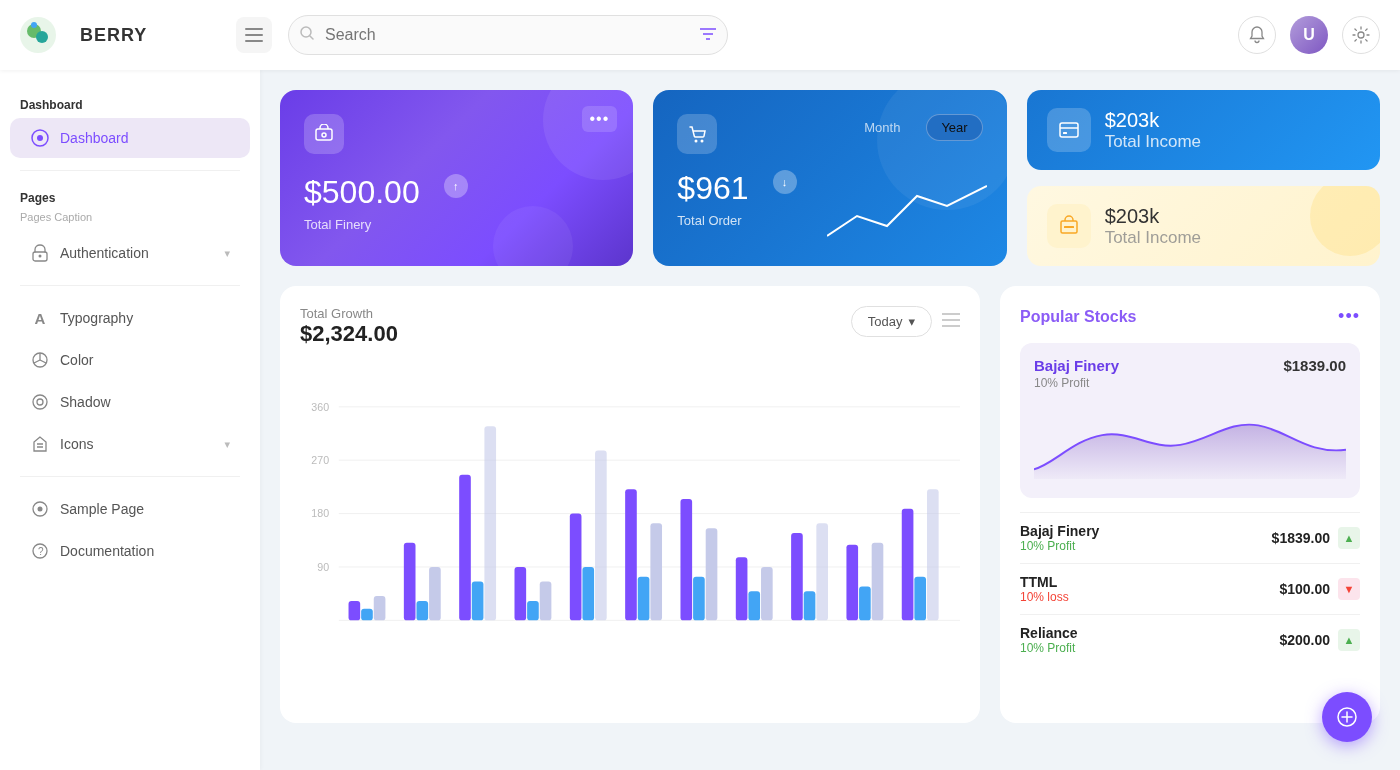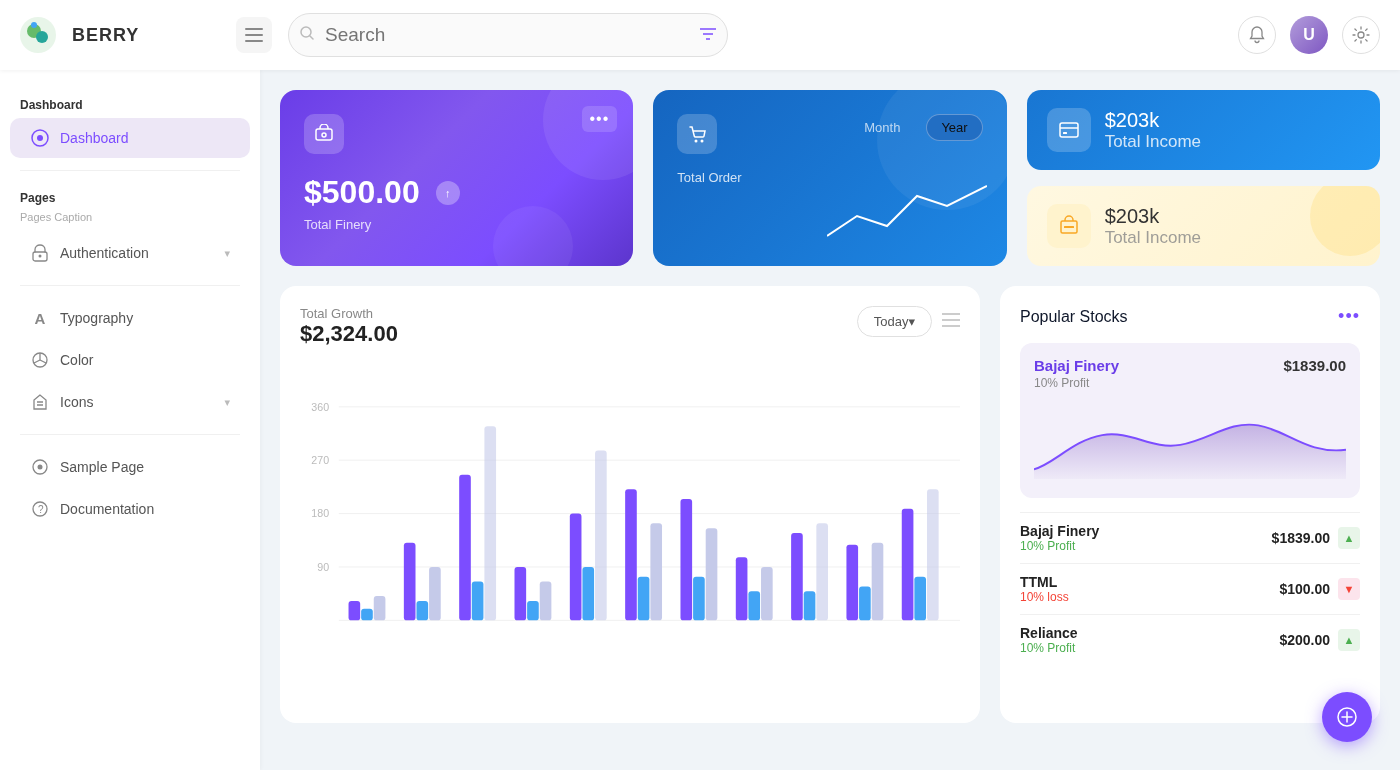--- a/index.html
+++ b/index.html
@@ -1,25 +1,25 @@
 <!DOCTYPE html>
 <html><head>
   <meta charset="utf-8">
   <style>
     * { box-sizing: border-box; margin: 0; padding: 0; }
     body { font-family: 'Segoe UI', Arial, sans-serif; background: #f0f4f8; display: flex; flex-direction: column; height: 770px; overflow: hidden; }
 
     
     .topbar { height: 70px; background: #fff; display: flex; align-items: center; padding: 0 20px; gap: 16px; box-shadow: 0 1px 4px rgba(0,0,0,0.06); z-index: 10; }
-    .logo { display: flex; align-items: center; gap: 16px; min-width: 200px; }
+    .logo { display: flex; align-items: center; gap: 24px; min-width: 200px; }
     .logo-icon { width: 36px; height: 36px; }
     .logo-text { font-size: 18px; font-weight: 700; color: #333; letter-spacing: 1px; }
     .menu-btn { width: 36px; height: 36px; border-radius: 8px; background: #f5f5f5; border: none; cursor: pointer; display: flex; align-items: center; justify-content: center; color: #666; }
     .search-bar { flex: 1; max-width: 440px; position: relative; }
-    .search-bar input { width: 100%; padding: 10px 40px 10px 36px; border-radius: 24px; border: 1px solid #e0e0e0; background: #fafafa; font-size: 19px; color: #999; outline: none; }
+    .search-bar input { width: 100%; padding: 10px 40px 10px 36px; border-radius: 24px; border: 1px solid #e0e0e0; background: #fafafa; font-size: 16px; color: #999; outline: none; }
     .search-icon-wrap { position: absolute; left: 12px; top: 50%; transform: translateY(-50%); color: #bbb; }
     .filter-icon-wrap { position: absolute; right: 12px; top: 50%; transform: translateY(-50%); color: #7c4dff; cursor: pointer; }
     .topbar-right { margin-left: auto; display: flex; align-items: center; gap: 14px; }
     .notif-btn { width: 38px; height: 38px; border-radius: 50%; border: 1px solid #e0e0e0; background: #fff; display: flex; align-items: center; justify-content: center; cursor: pointer; color: #888; }
     .avatar { width: 38px; height: 38px; border-radius: 50%; background: linear-gradient(135deg, #b39ddb, #7e57c2); overflow: hidden; cursor: pointer; }
     .settings-btn { width: 38px; height: 38px; border-radius: 50%; border: 1px solid #e0e0e0; background: #fff; display: flex; align-items: center; justify-content: center; cursor: pointer; color: #888; }
 
     
     .layout { display: flex; flex: 1; overflow: hidden; }
 
@@ -39,21 +39,21 @@
 
     
     .cards-row { display: grid; grid-template-columns: 1fr 1fr 1fr; gap: 20px; }
 
     
     .card-earning { background: linear-gradient(135deg, #6a3de8 0%, #8257ee 40%, #7c4dff 70%, #5c35cc 100%); border-radius: 16px; padding: 24px; color: #fff; position: relative; overflow: hidden; min-height: 160px; }
     .card-earning::before { content: ''; position: absolute; top: -30px; right: -30px; width: 120px; height: 120px; border-radius: 50%; background: rgba(255,255,255,0.08); }
     .card-earning::after { content: ''; position: absolute; bottom: -20px; right: 60px; width: 80px; height: 80px; border-radius: 50%; background: rgba(255,255,255,0.06); }
     .card-icon-wrap { width: 40px; height: 40px; background: rgba(255,255,255,0.2); border-radius: 10px; display: flex; align-items: center; justify-content: center; margin-bottom: 20px; }
     .card-more { position: absolute; top: 16px; right: 16px; background: rgba(255,255,255,0.15); border: none; color: #fff; border-radius: 6px; padding: 4px 8px; cursor: pointer; font-size: 16px; letter-spacing: 1px; }
-    .card-amount { font-size: 32px; font-weight: 700; display: flex; align-items: center; gap: 16px; }
+    .card-amount { font-size: 32px; font-weight: 400; display: flex; align-items: flex-start; gap: 24px; }
     .card-amount-badge { width: 24px; height: 24px; background: rgba(255,255,255,0.3); border-radius: 50%; display: flex; align-items: center; justify-content: center; font-size: 11px; }
     .card-label { font-size: 13px; color: rgba(255,255,255,0.8); margin-top: 6px; }
 
     
     .card-order { background: linear-gradient(135deg, #1565c0 0%, #1976d2 50%, #1e88e5 100%); border-radius: 16px; padding: 24px; color: #fff; position: relative; overflow: hidden; min-height: 160px; }
     .card-order::before { content: ''; position: absolute; top: -20px; right: -10px; width: 140px; height: 140px; border-radius: 50%; background: rgba(255,255,255,0.06); }
     .month-year-toggle { display: flex; gap: 12px; }
     .toggle-btn { padding: 5px 14px; border: none; font-size: 13px; cursor: pointer; border-radius: 20px; }
     .toggle-btn.inactive { background: transparent; color: rgba(255,255,255,0.7); }
     .toggle-btn.active { background: #1565c0; color: #000000; border: 1px solid rgba(255,255,255,0.3); }
@@ -69,28 +69,28 @@
     .income-icon-wrap-yellow { width: 44px; height: 44px; background: #fff3cd; border-radius: 10px; display: flex; align-items: center; justify-content: center; font-size: 20px; flex-shrink: 0; }
     .income-amount { font-size: 20px; font-weight: 400; }
     .income-label { font-size: 17px; opacity: 0.8; }
 
     
     .chart-section { display: grid; grid-template-columns: 1fr 380px; gap: 20px; }
     .chart-card { background: #fff; border-radius: 16px; padding: 20px; flex: 1; }
     .chart-header { display: flex; justify-content: space-between; align-items: flex-start; margin-bottom: 16px; }
     .chart-title { font-size: 13px; color: #888; }
     .chart-amount { font-size: 22px; font-weight: 700; color: #222; }
-    .today-btn { padding: 7px 16px; border: 1px solid #e0e0e0; border-radius: 20px; background: #fff; cursor: pointer; font-size: 13px; color: #555; display: flex; }
+    .today-btn { padding: 7px 16px; border: 1px solid #e0e0e0; border-radius: 20px; background: #fff; cursor: pointer; font-size: 13px; color: #555; display: flex; gap: 6px; }
     .chart-menu-icon { color: #aaa; cursor: pointer; }
     .bar-chart-area { position: relative; height: 340px; }
 
     
     .stocks-card { background: #fff; border-radius: 16px; padding: 20px; }
     .stocks-header { display: flex; justify-content: space-between; align-items: center; margin-bottom: 16px; }
-    .stocks-title { font-size: 16px; font-weight: 400; color: #0f172a; }
+    .stocks-title { font-size: 16px; font-weight: 700; color: #8b5cf6; }
     .stocks-more { color: #7c4dff; font-size: 18px; cursor: pointer; letter-spacing: 1px; }
     .featured-stock { background: #f3f0fa; border-radius: 12px; padding: 14px; margin-bottom: 14px; }
     .featured-stock-top { display: flex; justify-content: space-between; align-items: center; margin-bottom: 2px; }
     .featured-stock-name { font-size: 15px; font-weight: 700; color: #6a3de8; }
     .featured-stock-price { font-size: 15px; font-weight: 700; color: #333; }
     .featured-stock-profit { font-size: 12px; color: #888; margin-bottom: 10px; }
     .featured-chart { width: 100%; height: 80px; }
     .stock-row { display: flex; justify-content: space-between; align-items: center; padding: 10px 0; border-top: 1px solid #f0f0f0; }
     .stock-row-left .stock-name { font-size: 14px; font-weight: 600; color: #222; }
     .stock-row-left .stock-change { font-size: 12px; }
@@ -202,20 +202,29 @@
             <path d="M9 9 L9 2" stroke="#888" stroke-width="1.3"></path>
             <path d="M9 9 L15 12" stroke="#888" stroke-width="1.3"></path>
             <path d="M9 9 L3 12" stroke="#888" stroke-width="1.3"></path>
           </svg>
       </span>
       <span>Color</span>
     </div>
     <div class="sidebar-item">
       <span class="sidebar-icon">
         <svg width="18" height="18" viewBox="0 0 18 18" fill="none">
+            <circle cx="9" cy="9" r="7" stroke="#888" stroke-width="1.3"></circle>
+            <circle cx="9" cy="9" r="3" stroke="#888" stroke-width="1.3"></circle>
+          </svg>
+      </span>
+      <span>Shadow</span>
+    </div>
+    <div class="sidebar-item">
+      <span class="sidebar-icon">
+        <svg width="18" height="18" viewBox="0 0 18 18" fill="none">
             <path d="M9 2L3 7v9h12V7L9 2z" stroke="#888" stroke-width="1.3"></path>
             <path d="M6 12h6M6 9h6" stroke="#888" stroke-width="1.3"></path>
           </svg>
       </span>
       <span>Icons</span>
       <span class="sidebar-chevron">▾</span>
     </div>
 
     <div class="sidebar-divider"></div>
 
@@ -265,20 +274,24 @@
             <svg width="20" height="20" viewBox="0 0 20 20" fill="none">
                 <path d="M3 3h2l2.4 9.4a1 1 0 001 .6H16a1 1 0 00.98-.8L18 7H6" stroke="white" stroke-width="1.5" stroke-linecap="round"></path>
                 <circle cx="9" cy="17" r="1.5" fill="white"></circle>
                 <circle cx="15" cy="17" r="1.5" fill="white"></circle>
               </svg>
           </div>
           <div class="month-year-toggle">
             <button class="toggle-btn inactive">Month</button>
             <button class="toggle-btn active">Year</button>
           </div>
+        </div>
+        <div class="card-amount">
+          <span>$961</span>
+          <span class="card-amount-badge">↓</span>
         </div>
         <div class="card-label">Total Order</div>
         <div class="card-order-chart">
           <svg viewBox="0 0 160 70" fill="none" xmlns="http://www.w3.org/2000/svg">
             <polyline points="0,60 30,40 60,50 90,20 120,30 160,10" stroke="white" stroke-width="2" fill="none"></polyline>
           </svg>
         </div>
       </div>
 
       <div class="card-right-col">

